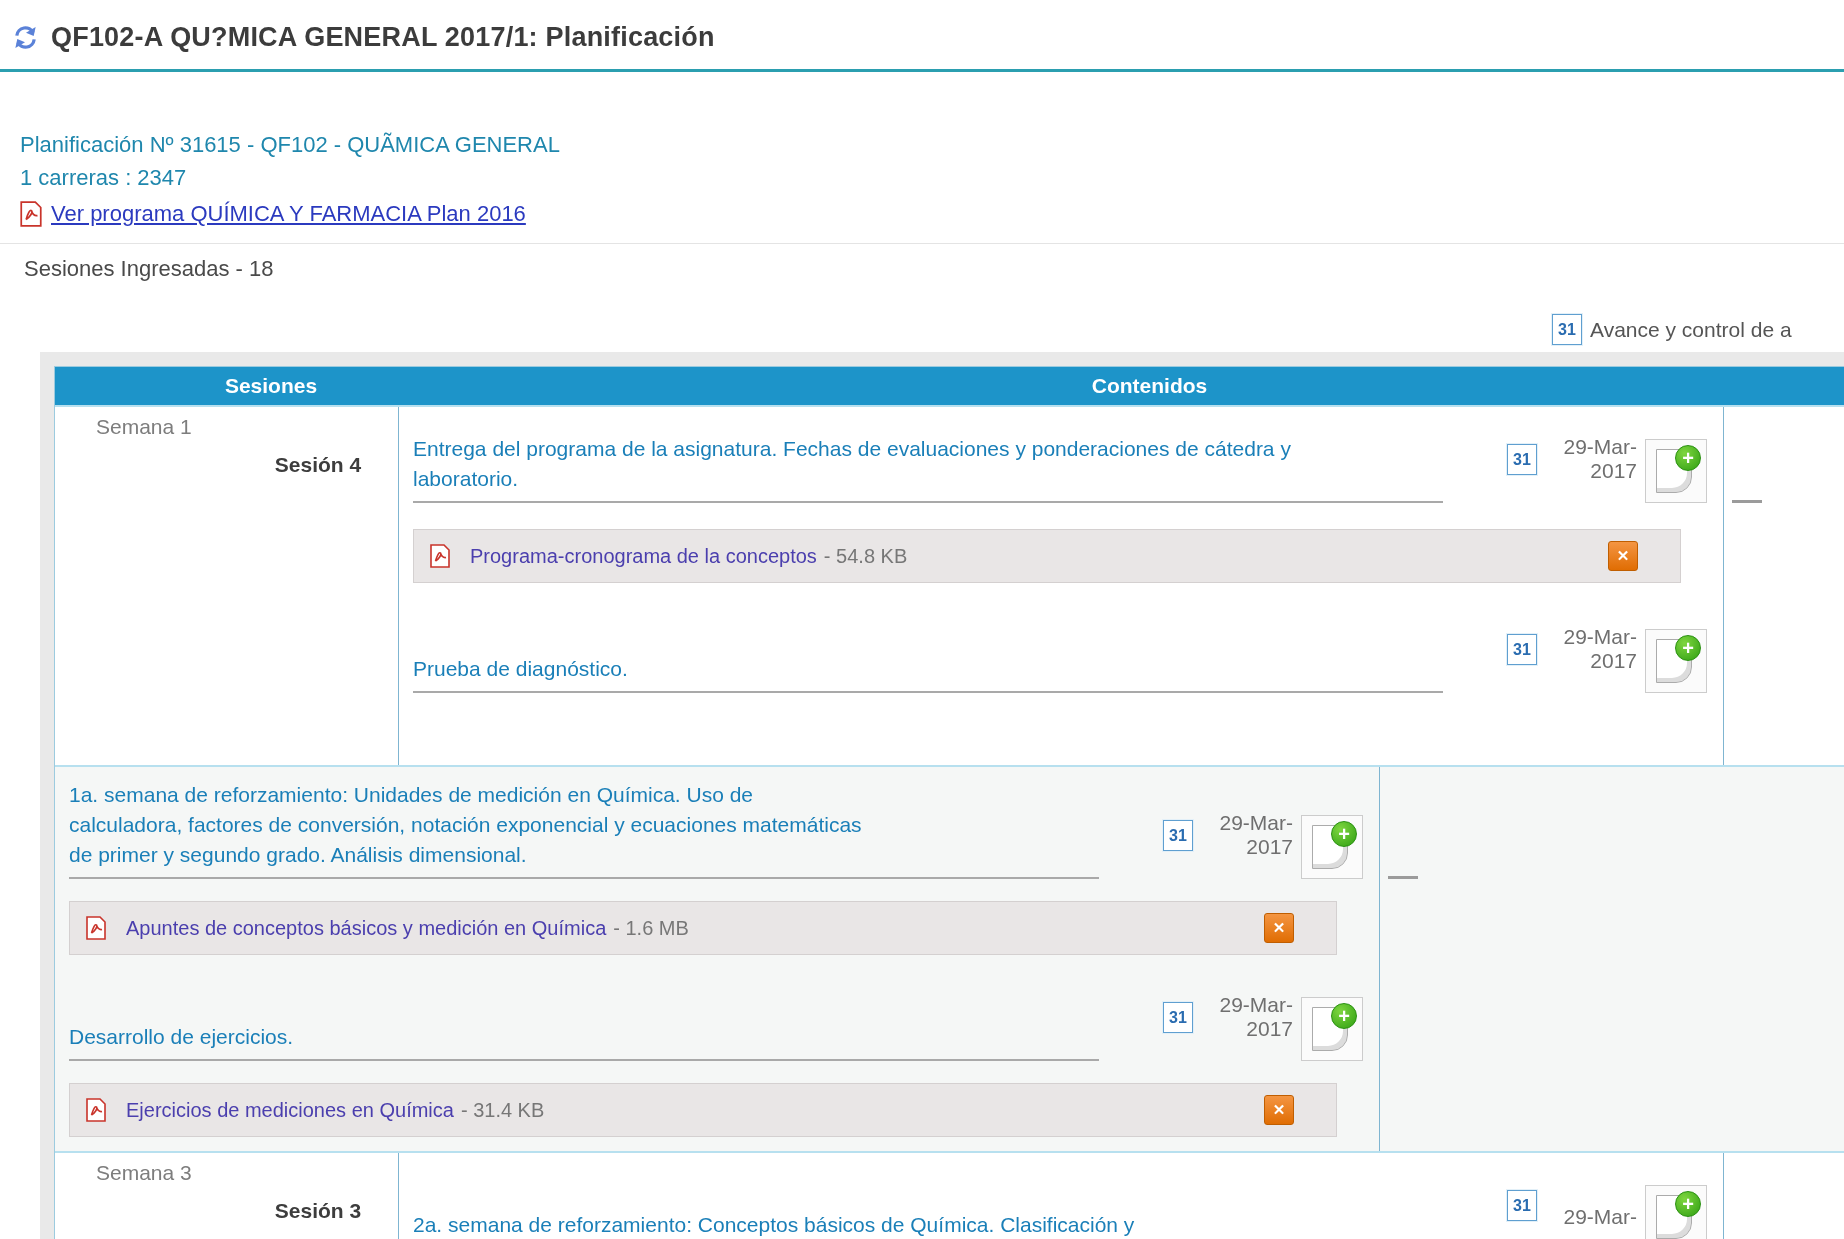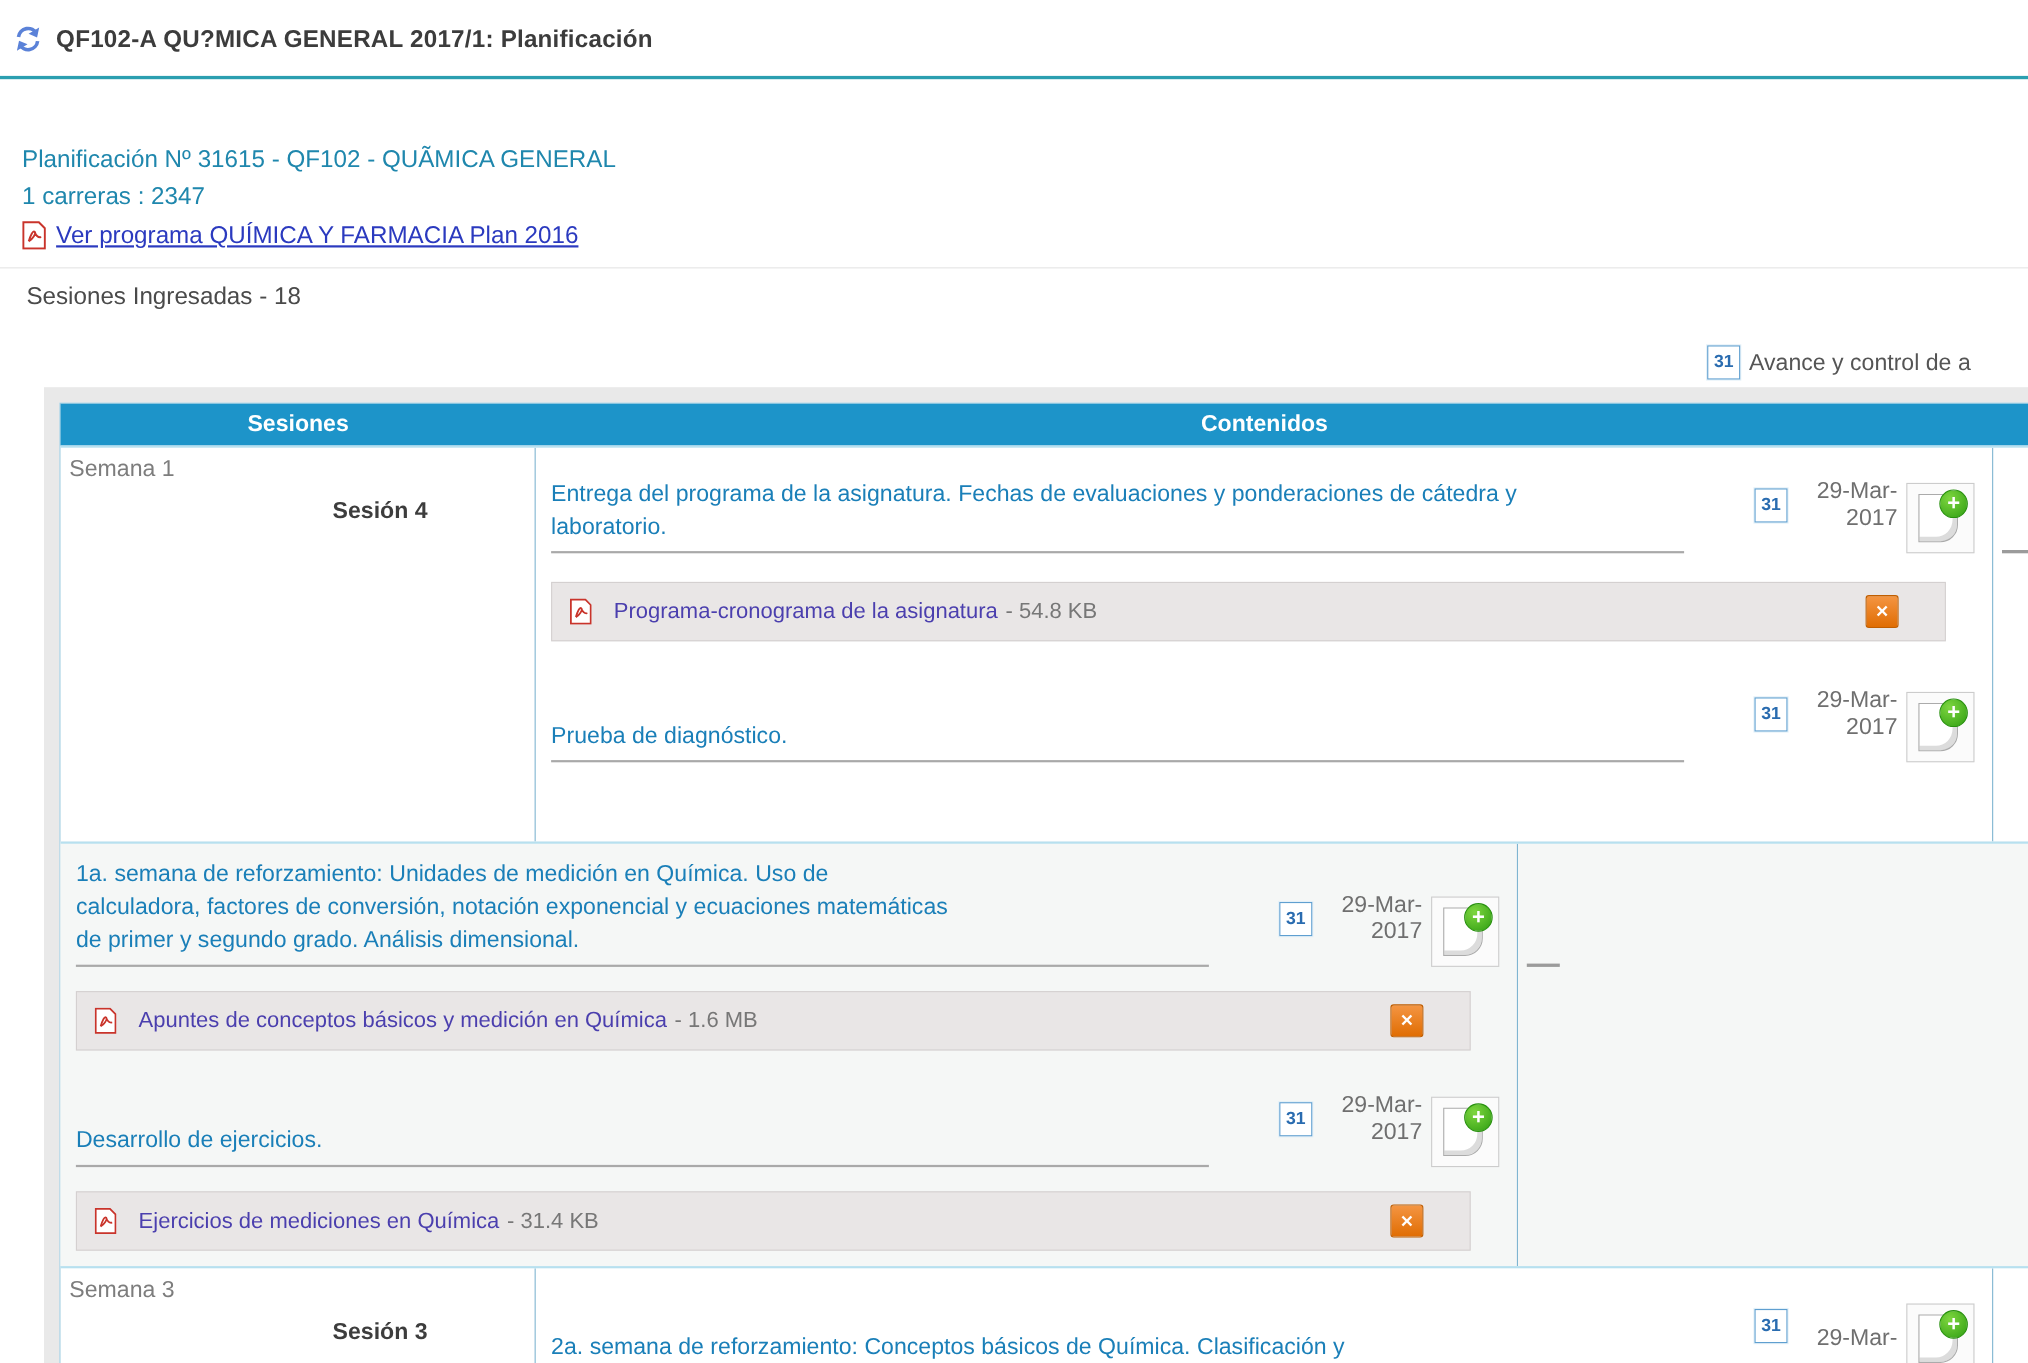--- a/index.html
+++ b/index.html
@@ -2,21 +2,21 @@
 <html><head>
 <meta charset="utf-8">
 <style>
   html,body{margin:0;padding:0;}
   body{
     width:1844px;height:1239px;overflow:hidden;position:relative;
     background:#fff;font-family:"Liberation Sans","DejaVu Sans",sans-serif;
   }
   
   .page-header{position:absolute;top:22px;left:12px;display:flex;align-items:center;gap:12px;}
-  .page-title{font-size:22px;font-weight:bold;color:#3c3c3c;margin:0;letter-spacing:.2px;}
+  .page-title{font-size:27px;font-weight:bold;color:#3c3c3c;margin:0;letter-spacing:.2px;}
   .teal-rule{position:absolute;top:69px;left:0;width:100%;height:3px;background:#2b9fb0;}
   
   .info-block{position:absolute;top:128px;left:20px;color:#1f87ad;font-size:22px;line-height:33px;}
   .pdf-link-row{display:flex;align-items:center;gap:9px;margin-top:3px;}
   .program-link{color:#2b3abf;text-decoration:underline;font-size:22px;cursor:pointer;}
   .thin-divider{position:absolute;top:243px;left:0;width:100%;border-top:1px solid #e4e4e4;}
   .sessions-header{position:absolute;top:256px;left:24px;font-size:22px;font-weight:normal;color:#4a4a4a;}
   
   .avance-row{position:absolute;top:314px;left:1552px;display:flex;align-items:center;gap:8px;
     color:#555;font-size:21px;white-space:nowrap;cursor:pointer;}
@@ -29,21 +29,21 @@
   
   .table-wrap{position:absolute;top:352px;left:40px;width:1880px;height:940px;
     background:#e9e9e9;padding:14px;box-sizing:border-box;}
   .ptable{background:#fff;border:1px solid #9ccbdf;width:1852px;box-sizing:border-box;}
   .thead{display:flex;background:#1d94c9;height:38px;align-items:center;
     color:#fff;font-weight:bold;font-size:21px;}
   .th-sessions{width:432px;text-align:center;}
   .th-contents{width:1325px;text-align:center;}
   .trow{display:flex;border-top:2px solid #b7e0ef;overflow:hidden;}
   .row-alt{background:#f5f7f6;}
-  .td-sessions{width:432px;border-right:1px solid #7fb5d1;box-sizing:border-box;flex:none;}
+  .td-sessions{width:344px;border-right:1px solid #7fb5d1;box-sizing:border-box;flex:none;padding-left:33px;}
   .week{color:#7d7d7d;font-size:21px;padding:8px 0 0 8px;}
   .session{font-weight:bold;color:#3d3d3d;font-size:21px;text-align:center;
     padding-left:150px;margin-top:14px;}
   .td-contents{width:1325px;border-right:1px solid #7fb5d1;box-sizing:border-box;
     padding:12px 16px 0 14px;flex:none;}
   .td-extra{flex:1;padding-top:12px;}
   .extra-item{min-height:84px;display:flex;align-items:flex-end;}
   .extra-dash{width:30px;border-top:3px solid #9b9b9b;margin-left:8px;}
   
   .ci{display:flex;align-items:flex-end;min-height:84px;}
@@ -145,21 +145,21 @@
           </div>
         </div>
 
         <div class="att-bar">
           <span class="pdf-icon">
             <svg viewBox="0 0 20 24" width="20" height="24">
               <path d="M1 1 h13 l5 5 v17 H1 z" fill="#fff" stroke="#c9342b" stroke-width="1.6"></path>
               <path d="M5.5 17 C7 12 9 7.5 10.5 9 C12 10.5 8.5 15.5 5.5 17 M10.5 9 C11.5 12 13.5 14 16 13.5" fill="none" stroke="#c9342b" stroke-width="1.6"></path>
             </svg>
           </span>
-          <a class="att-link">Programa-cronograma de la asignatura</a>
+          <a class="att-link">Programa-cronograma de la conceptos</a>
           <span class="att-size">- 54.8 KB</span>
           <button class="x-btn">
             <span>✕</span>
           </button>
         </div>
 
         <div class="ci">
           <div class="item-title">
             <span class="title-text">Prueba de diagnóstico.</span>
           </div>

